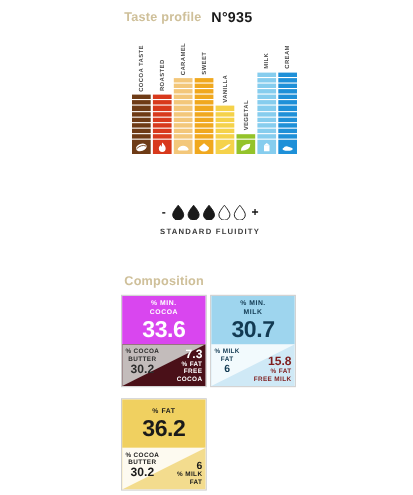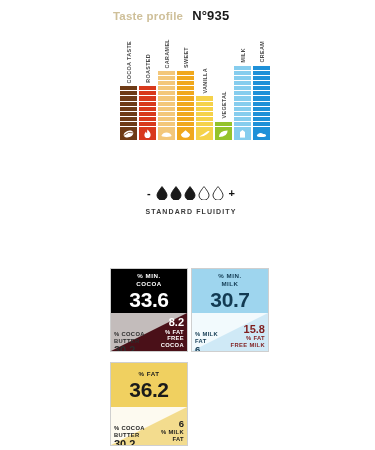--- a/index.html
+++ b/index.html
@@ -96,34 +96,34 @@
     font-size: 6.2px; font-weight: bold; letter-spacing: .5px;
     text-align: center; line-height: 1.25;
   }
   .card-top .big {
     font-size: 21px; font-weight: bold; line-height: 1;
     margin-top: 2px; letter-spacing: -.4px;
   }
   .card-split { position: relative; overflow: hidden; }
   .tri-a, .tri-b { position: absolute; inset: 0; }
   .split-tl {
-    position: absolute; left: 3px; top: 18px;
-    text-align: left;
+    position: absolute; left: 3px; top: 4px;
+    text-align: center;
   }
   .split-br {
     position: absolute; right: 3px; bottom: 2px;
     text-align: right;
   }
   .lbl { font-size: 5.8px; font-weight: bold; letter-spacing: .35px; line-height: 1.18; }
   .num { font-size: 11px; font-weight: bold; line-height: 1.05; }
   .num-sm { font-size: 9.5px; font-weight: bold; line-height: 1.05; }
 
   
   #card-cocoa { left: 110px; top: 268px; width: 78px; height: 84px; }
-  #card-cocoa .card-top { height: 44px; background: #000000; color: #fff; }
+  #card-cocoa .card-top { height: 44px; background: #d946ef; color: #fff; }
   #card-cocoa .card-split { height: 38px; background: #4a1018; color: #fff; }
   #card-cocoa .tri-a {
     background: #c3bcbb;
     clip-path: polygon(0 0, 100% 0, 0 100%);
   }
   #card-cocoa .split-tl { color: #2d2d2d; }
   #card-cocoa .split-br { color: #ffffff; }
 
   
   #card-milk { left: 191px; top: 268px; width: 78px; height: 84px; }
@@ -325,38 +325,41 @@
       <span class="drop"><svg width="12" height="14" viewBox="0 0 12 14">
           <path d="M6 0.6 C6 0.6 11 6.4 11 9.2 A5 5 0 0 1 1 9.2 C1 6.4 6 0.6 6 0.6 Z" fill="none" stroke="#1a1a1a" stroke-width="0.9"></path>
         </svg></span>
       <span class="drop"><svg width="12" height="14" viewBox="0 0 12 14">
           <path d="M6 0.6 C6 0.6 11 6.4 11 9.2 A5 5 0 0 1 1 9.2 C1 6.4 6 0.6 6 0.6 Z" fill="none" stroke="#1a1a1a" stroke-width="0.9"></path>
         </svg></span>
       <span class="fl-sign">+</span>
     </div>
   <div class="fl-caption">STANDARD FLUIDITY</div>
 
+  <div class="cp-head">
+    <span class="section-title">Composition</span>
+  </div>
 
   <div class="card" id="card-cocoa">
     <div class="card-top">
       <div class="cap">
         <div>% MIN.</div>
         <div>COCOA</div>
       </div>
       <div class="big">33.6</div>
     </div>
     <div class="card-split">
       <div class="tri-a"></div>
       <div class="split-tl">
         <div class="lbl">% COCOA</div>
         <div class="lbl">BUTTER</div>
         <div class="num">30.2</div>
       </div>
       <div class="split-br">
-        <div class="num">8.2</div>
+        <div class="num">7.3</div>
         <div class="lbl">% FAT</div>
         <div class="lbl">FREE</div>
         <div class="lbl">COCOA</div>
       </div>
     </div>
   </div>
 
   <div class="card" id="card-milk">
     <div class="card-top">
       <div class="cap">

